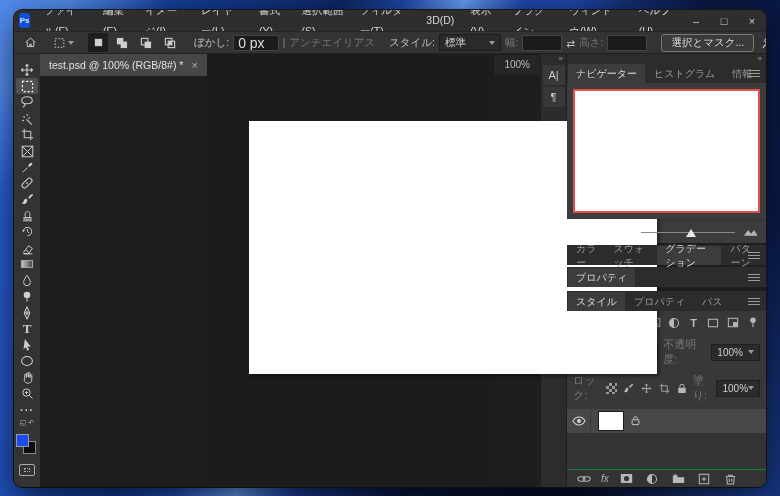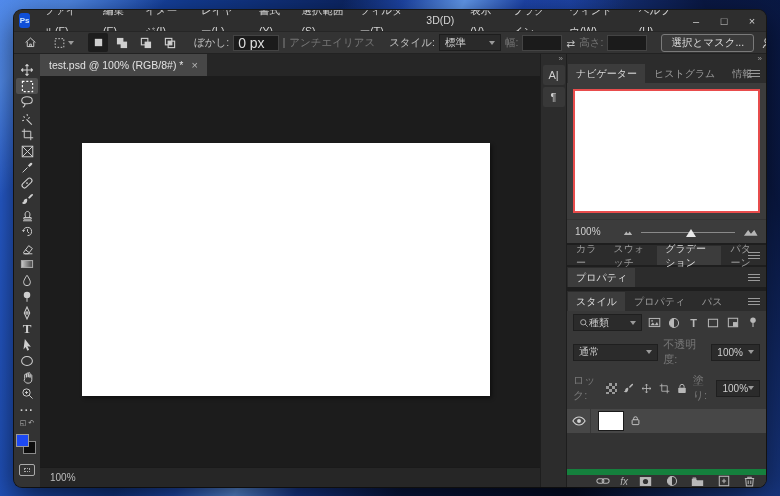--- a/index.html
+++ b/index.html
@@ -52,21 +52,21 @@
   .tool.selected { background:#505050; color:#fff; }
   .tool svg { display:block; }
   .colorwells { position:relative; width:22px; height:24px; margin-top:6px; }
   .fgswatch { position:absolute; left:0; top:0; width:13px; height:13px; background:#1d49f2; border:1px solid #9a9a9a; z-index:2; }
   .bgswatch { position:absolute; left:7px; top:7px; width:13px; height:13px; background:#0d0d0d; border:1px solid #8a8a8a; }
   .minicolors { font-size:7px; color:#bbb; height:10px; line-height:10px; }
   .screenmode { width:16px; height:12px; border:1px solid #aaa; border-radius:2px; margin-top:6px; display:flex; align-items:center; justify-content:center; }
   .screenmode i { width:6px; height:4px; border:1px dotted #aaa; display:block; }
 
   
-  .doccol { flex:1; display:flex; flex-direction:column; min-width:0; }
+  .doccol { flex:1; display:flex; flex-direction:row; min-width:0; }
   .tabbar { height:22px; background:#262626; display:flex; align-items:flex-end; flex:0 0 auto; }
   .doctab { height:22px; background:#474747; display:flex; align-items:center; gap:8px; padding:0 9px; font-size:10.5px; color:#e2e2e2; }
   .doctab .close { color:#b5b5b5; font-size:11px; }
   .pasteboard { flex:1; position:relative; background:#1c1c1c; }
   .canvas { position:absolute; left:42px; top:67px; width:408px; height:253px; background:#ffffff; box-shadow:2px 2px 4px rgba(0,0,0,.45); }
   .statusbar { height:20px; background:#262626; border-top:1px solid #1a1a1a; display:flex; align-items:center; font-size:10px; color:#bdbdbd; flex:0 0 auto; }
   .statuszoom { padding:0 10px 0 10px; }
   .statusfield { height:20px; display:flex; align-items:center; gap:14px; padding:0 10px; border-left:1px solid #1a1a1a; border-right:1px solid #1a1a1a; background:#232323; }
 
   
@@ -99,21 +99,21 @@
   .iconbtn { width:17px; height:16px; display:flex; align-items:center; justify-content:center; color:#b8b8b8; border-radius:2px; }
   .checker { width:11px; height:11px;
     background-image:linear-gradient(45deg,#999 25%,transparent 25%,transparent 75%,#999 75%),linear-gradient(45deg,#999 25%,transparent 25%,transparent 75%,#999 75%);
     background-size:6px 6px; background-position:0 0,3px 3px; background-color:#333; }
   .layerrow { display:flex; align-items:center; height:24px; background:#474747; margin-top:3px; flex:0 0 auto; }
   .eyebox { width:24px; height:24px; display:flex; align-items:center; justify-content:center; border-right:1px solid #383838; color:#d5d5d5; }
   .thumbimg { width:26px; height:20px; background:#fff; border:1px solid #1a1a1a; margin:0 7px; }
   .layername { flex:1; font-size:10.5px; color:#e0e0e0; }
   .layerlock { margin-right:8px; color:#cfcfcf; }
   .layersfill { flex:1; background:#333333; }
-  .layersfooter { height:18px; background:#333333; border-top:6px solid #15803d; display:flex; align-items:center; justify-content:flex-end; gap:9px; padding:0 8px; flex:0 0 auto; color:#b0b0b0; }
+  .layersfooter { height:18px; background:#333333; border-top:1px solid #15803d; display:flex; align-items:center; justify-content:flex-start; gap:9px; padding:0 8px; flex:0 0 auto; color:#b0b0b0; }
   .fx { font-size:10px; font-style:italic; color:#b0b0b0; }
   svg { stroke:currentColor; fill:none; stroke-width:1.2; }
   svg .f { fill:currentColor; stroke:none; }
 </style>
 </head>
 <body>
 
 <div class="desktop">
   <div class="win">
 

